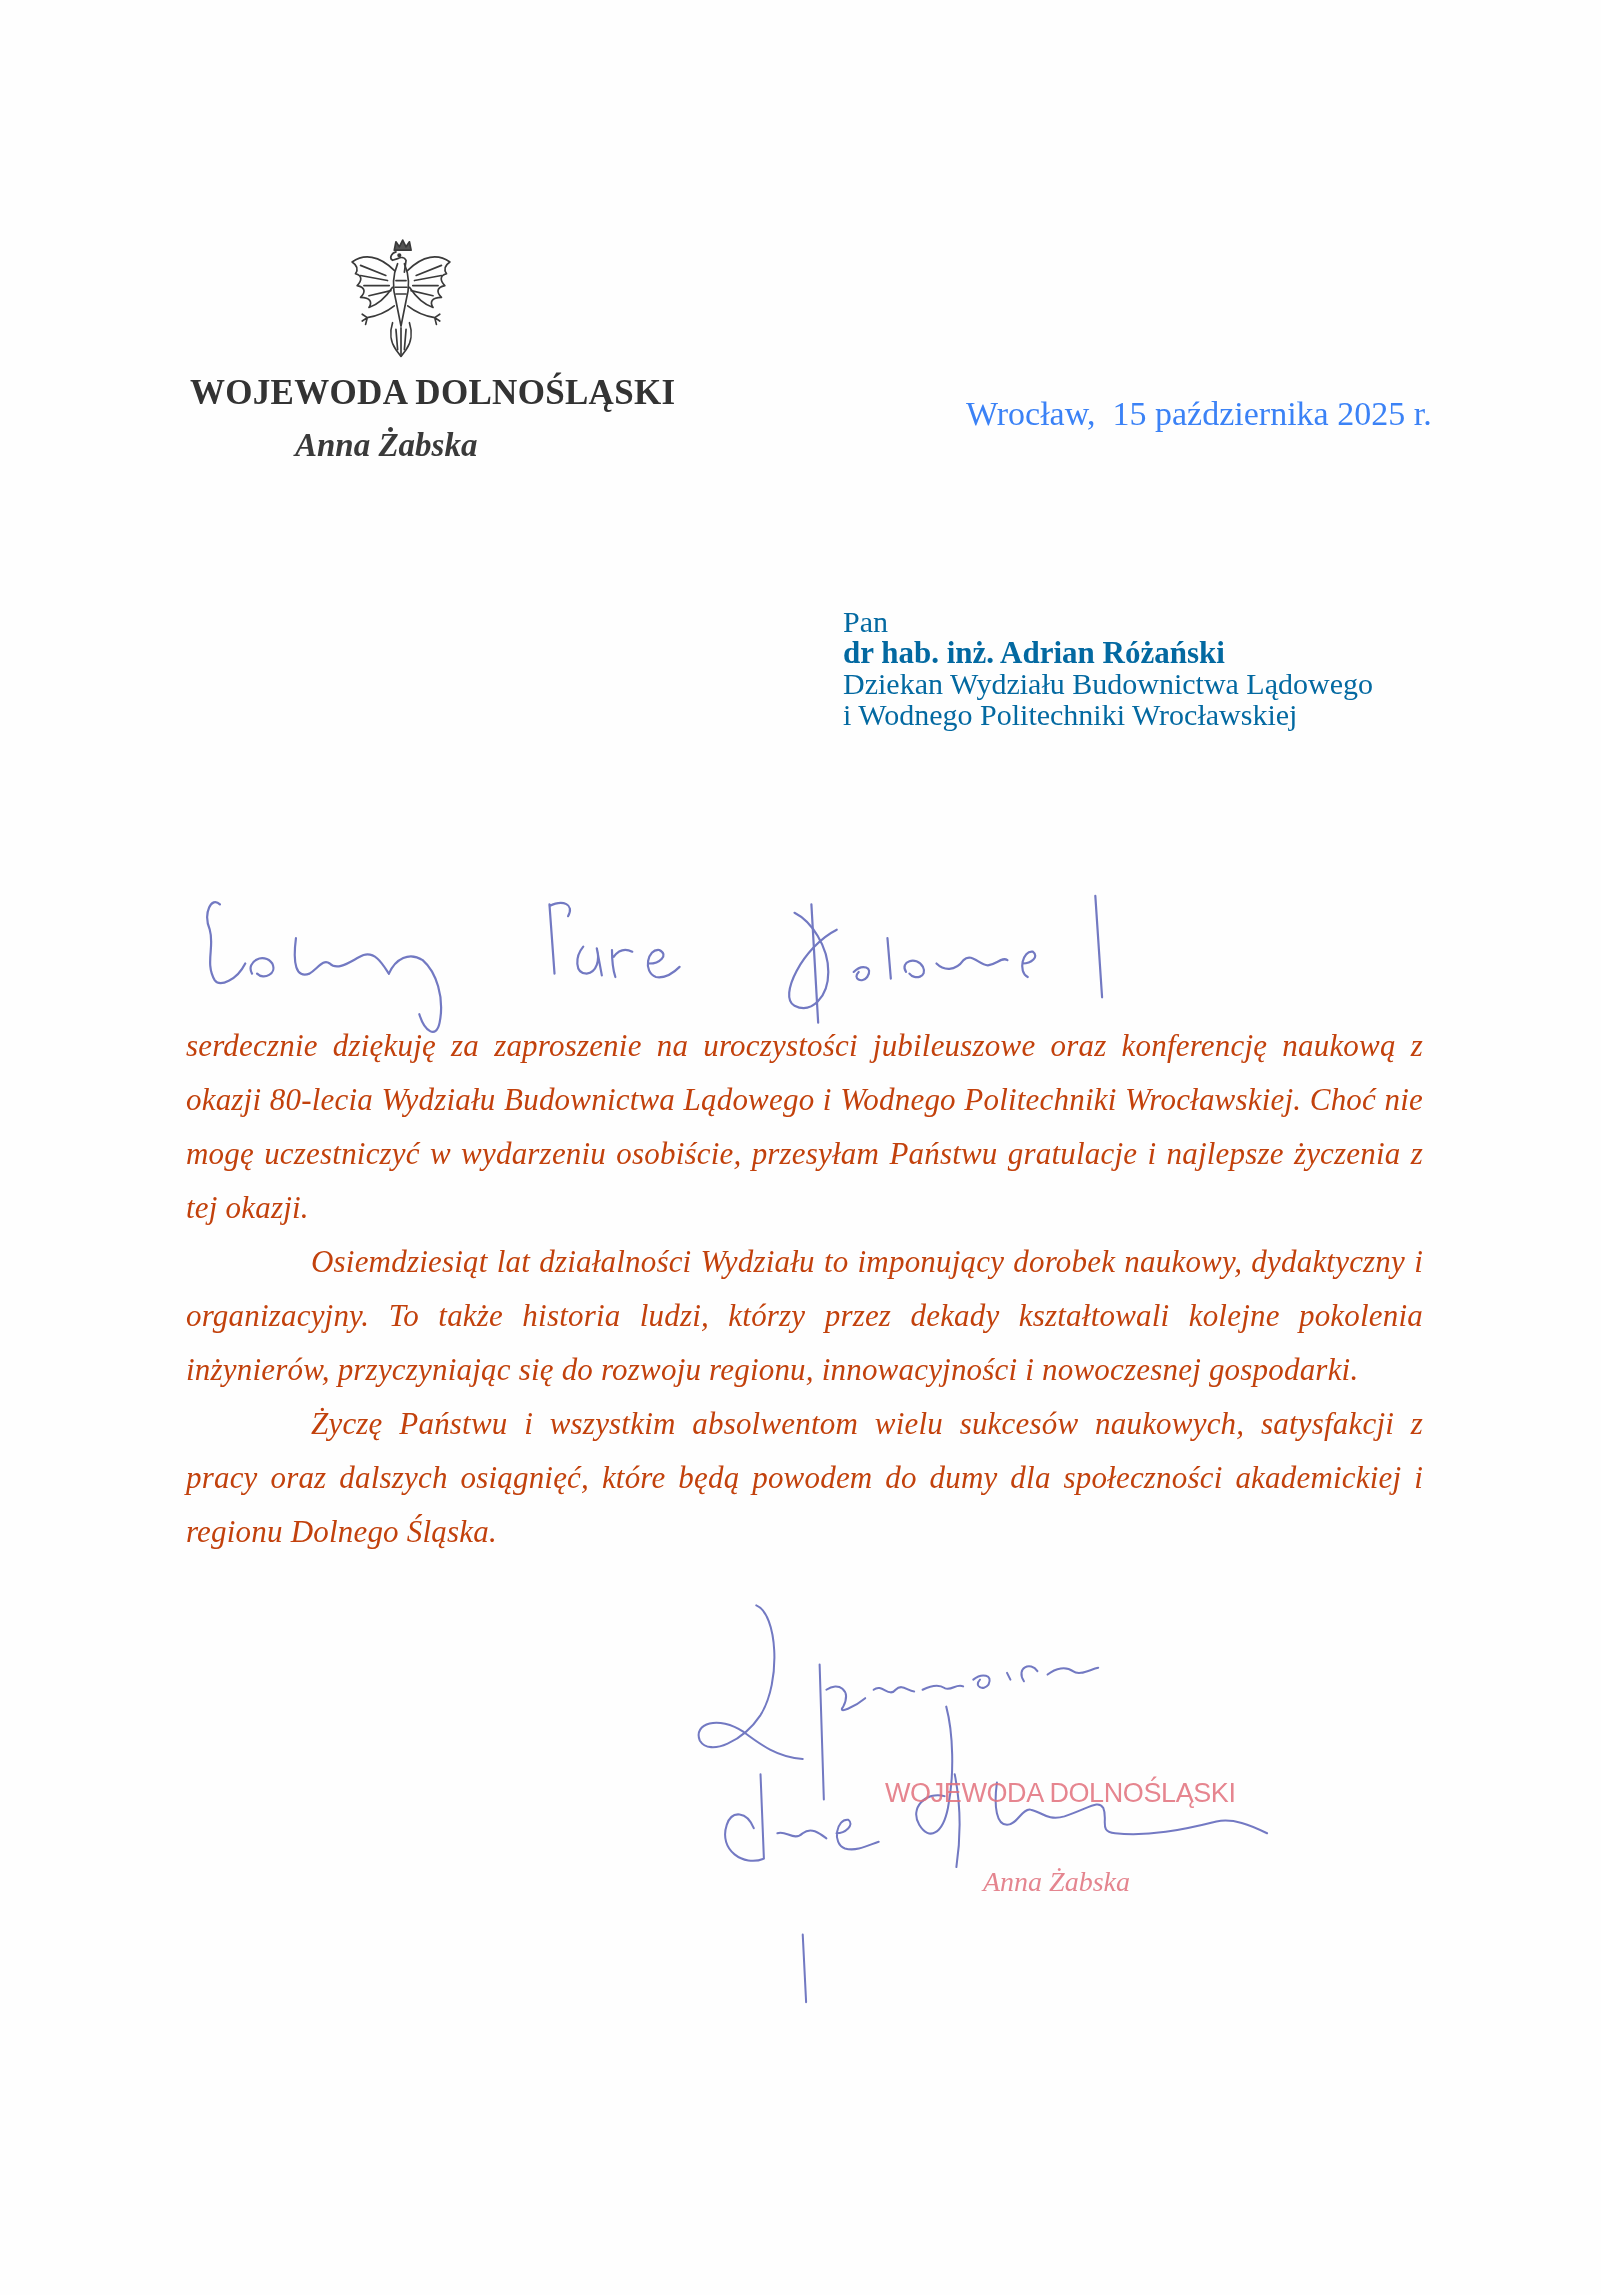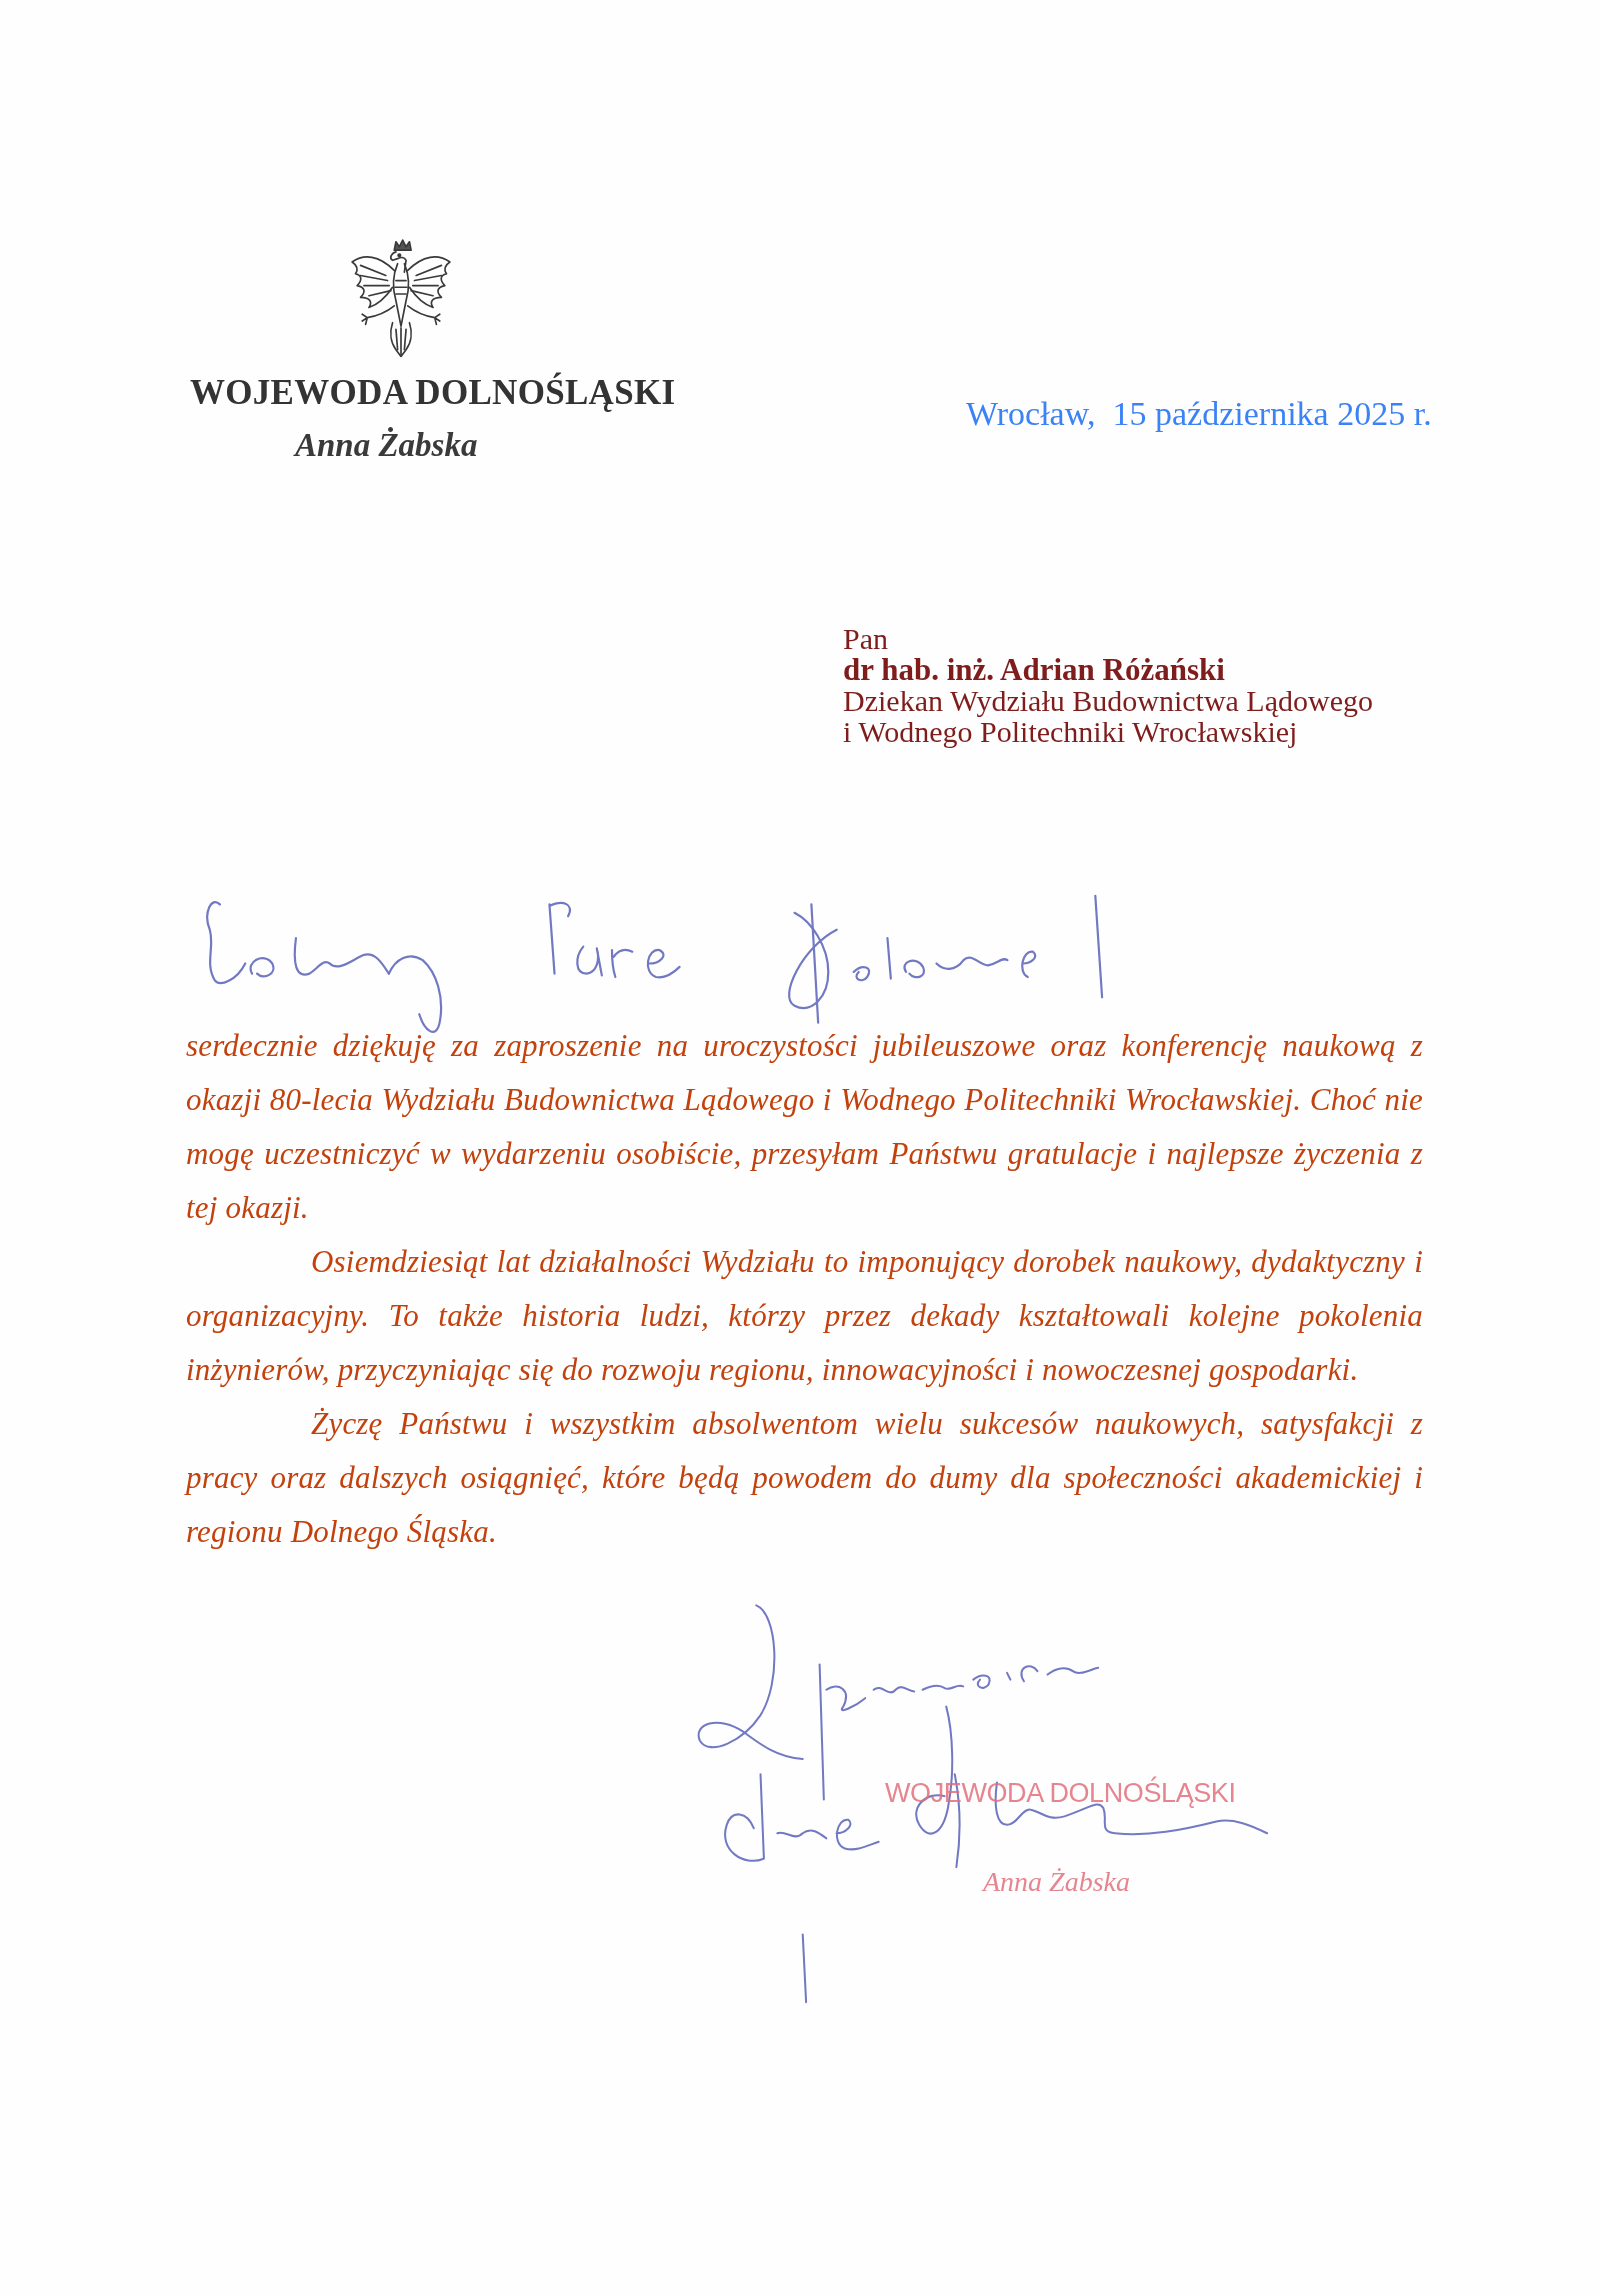--- a/index.html
+++ b/index.html
@@ -47,24 +47,24 @@
     .date-line {
       left: 966px; top: 377px;
       font-size: 34px;
       color: #3b82f6;
       white-space: pre;
       margin-top: 18px;
     }
 
     
     .addressee {
-      left: 843px; top: 623px;
+      left: 843px; top: 606px;
       font-size: 30px;
       line-height: 31px;
-      color: #7f1d1d;
+      color: #0369a1;
     }
     .addressee div { white-space: nowrap; }
     .addressee .name { font-weight: bold; font-size: 31px; }
 
     
     .salutation-ink {
       left: 186px; top: 879px;
       width: 1217px; height: 169px;
     }
     .salutation-text {

